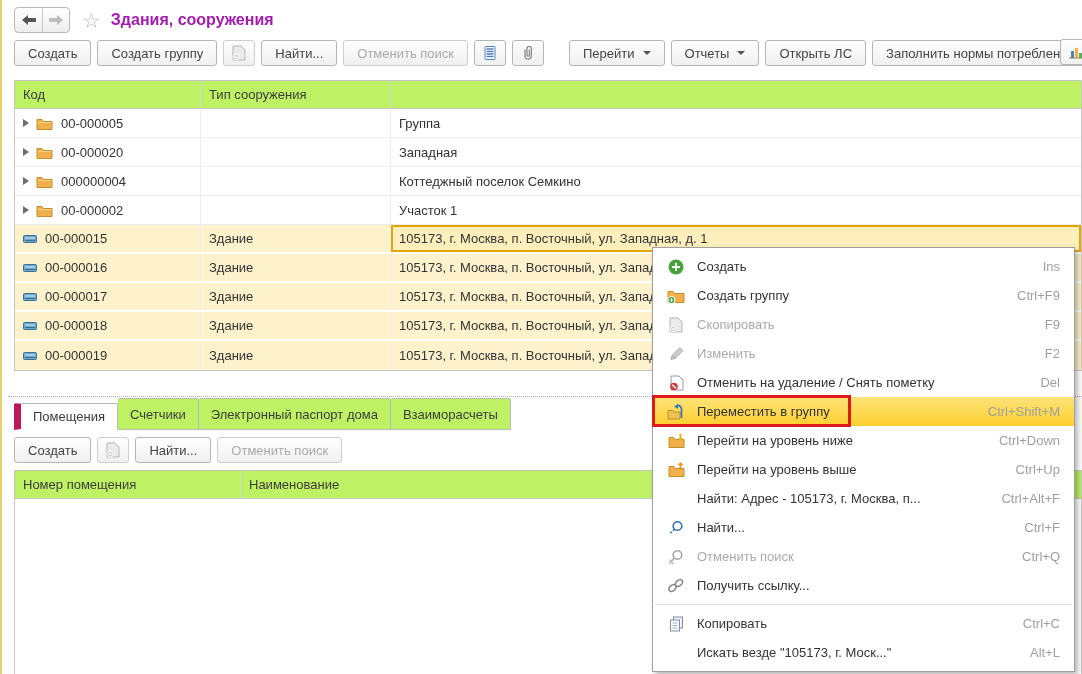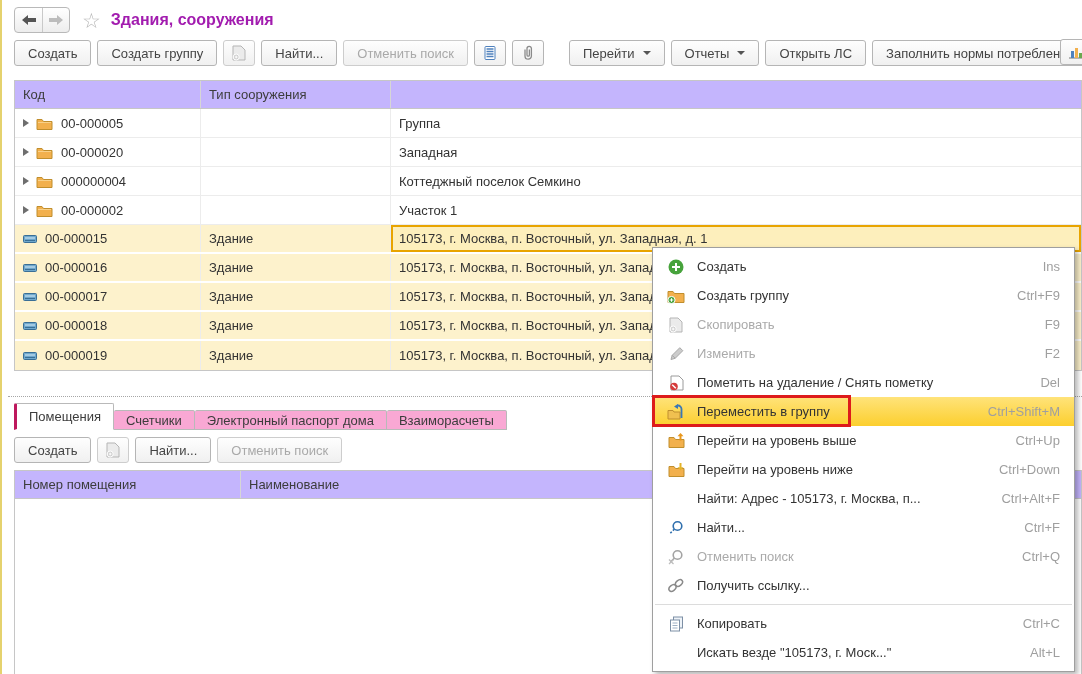--- a/index.html
+++ b/index.html
@@ -28,42 +28,42 @@
          display:flex; align-items:center; font-size:13px; cursor:pointer; white-space:nowrap; }
   .btn.disabled { color:#a9a9a9; border-color:#cdcdcd; cursor:default; }
   .iconbtn { width:32px; padding:0; justify-content:center; }
   .caret { width:0; height:0; border-left:4px solid transparent; border-right:4px solid transparent;
            border-top:4px solid #555; margin-left:8px; }
   .gap-before { margin-left:19px; }
   .chartbtn { position:absolute; left:1060px; top:39px; }
 
   
   .grid { position:absolute; left:14px; top:80px; width:1068px; border:1px solid #c6c6c6; background:#fff; }
-  .grid-header { display:flex; height:28px; background:#c4b5fd; border-bottom:1px solid #c6c6c6; color:#3c3c3c; }
+  .grid-header { display:flex; height:28px; background:#bef264; border-bottom:1px solid #c6c6c6; color:#3c3c3c; }
   .gh { display:flex; align-items:center; padding-left:8px; border-right:1px solid #d6d6d6; cursor:pointer; }
   .gc { display:flex; align-items:center; padding-left:8px; border-right:1px solid #ececec;
         overflow:hidden; white-space:nowrap; }
   .w1 { width:186px; } .w2 { width:190px; } .w3 { flex:1; border-right:none; }
   .grid-row { display:flex; height:29px; border-bottom:1px solid #ececec; cursor:pointer; }
   .grid-row.hl { background:#fdf2cc; border-bottom:2px solid #fff; }
   .grid-row:last-child { border-bottom:none; }
   .gc1 { padding-left:8px; }
   .gc1 .tri { width:0; height:0; border-left:6px solid #6e6e6e; border-top:4px solid transparent;
               border-bottom:4px solid transparent; margin-right:7px; flex:0 0 auto; }
   .gc1 .row-icon { margin-right:8px; display:flex; flex:0 0 auto; }
   .gc1.item { }
   .selcell { box-shadow: inset 0 0 0 2px #e8a400; background:#fdefbc; }
 
   
   .splitter { position:absolute; left:8px; width:1074px; top:396px; border-top:1px dotted #a6a6a6; }
   .tabs { position:absolute; left:14px; top:403px; display:flex; align-items:flex-end; height:27px; }
-  .tab { height:20px; padding:0 12px; display:flex; align-items:center; background:#f9a8d4;
+  .tab { height:32px; padding:0 12px; display:flex; align-items:center; background:#bef264;
          border:1px solid #b9b9b9; border-left:none; color:#3c3c3c; cursor:pointer; white-space:nowrap;
          border-radius:2px 2px 0 0; }
-  .tab:first-child { border-left:3px solid #be185d; }
+  .tab:first-child { border-left:7px solid #be185d; }
   .tab.active { background:#fff; height:27px; border-bottom:1px solid #fff; font-size:13px; }
 
   
   .grid2 { position:absolute; left:14px; top:470px; width:1068px; height:204px;
            border:1px solid #c6c6c6; border-bottom:none; background:#fff;text-align:center; }
   .grid2 .grid-header { height:28px; }
   .sw1 { width:226px; } .sw2 { flex:1; border-right:none; }
 
   
   .menu { position:absolute; left:652px; top:247px; width:423px; padding:4px 0;
@@ -353,55 +353,55 @@
         <span class="mi-shortcut">F2</span>
       </div>
       <div class="menu-item">
         <span class="mi-icon">
           <svg width="15" height="16">
             <path d="M2 1h8l4 4v10H2z" fill="#fff" stroke="#9a9a9a"></path>
             <circle cx="5" cy="11.5" r="3.8" fill="#d43b3b"></circle>
             <path d="M3.2 9.7l3.6 3.6" stroke="#fff" stroke-width="1.4"></path>
           </svg>
         </span>
-        <span class="mi-label">Пометить на удаление / Снять пометку</span>
+        <span class="mi-label">Отменить на удаление / Снять пометку</span>
         <span class="mi-shortcut">Del</span>
       </div>
       <div class="menu-item highlighted">
         <span class="mi-icon">
           <svg width="18" height="16">
             <path d="M1 6.5h5l1 1.5H13v7H1z" fill="#f0c050" stroke="#bf8f2e"></path>
             <path d="M14.5 14V5a3.5 3.5 0 0 0-3.5-3.5h-1" fill="none" stroke="#3a77b5" stroke-width="1.8"></path>
             <path d="M11 0l-4 2.5L11 5z" fill="#3a77b5"></path>
           </svg>
         </span>
         <span class="mi-label">Переместить в группу</span>
         <span class="mi-shortcut">Ctrl+Shift+M</span>
       </div>
       <div class="menu-item">
         <span class="mi-icon">
           <svg width="17" height="16">
             <path d="M1 4.5h5l1.5 2H16v8H1z" fill="#f2b04d" stroke="#c08e2d"></path>
+            <path d="M12.5 1v5" stroke="#e3b32a" stroke-width="2"></path>
+            <path d="M12.5 8.5l-3-3.2h6z" fill="#e3b32a"></path>
+          </svg>
+        </span>
+        <span class="mi-label">Перейти на уровень ниже</span>
+        <span class="mi-shortcut">Ctrl+Down</span>
+      </div>
+      <div class="menu-item">
+        <span class="mi-icon">
+          <svg width="17" height="16">
+            <path d="M1 4.5h5l1.5 2H16v8H1z" fill="#f2b04d" stroke="#c08e2d"></path>
             <path d="M12.5 2.5v5" stroke="#e8971d" stroke-width="2"></path>
             <path d="M12.5 0l-3 3.2h6z" fill="#e8971d"></path>
           </svg>
         </span>
         <span class="mi-label">Перейти на уровень выше</span>
         <span class="mi-shortcut">Ctrl+Up</span>
-      </div>
-      <div class="menu-item">
-        <span class="mi-icon">
-          <svg width="17" height="16">
-            <path d="M1 4.5h5l1.5 2H16v8H1z" fill="#f2b04d" stroke="#c08e2d"></path>
-            <path d="M12.5 1v5" stroke="#e3b32a" stroke-width="2"></path>
-            <path d="M12.5 8.5l-3-3.2h6z" fill="#e3b32a"></path>
-          </svg>
-        </span>
-        <span class="mi-label">Перейти на уровень ниже</span>
-        <span class="mi-shortcut">Ctrl+Down</span>
       </div>
       <div class="menu-item">
         <span class="mi-icon"></span>
         <span class="mi-label">Найти: Адрес - 105173, г. Москва, п...</span>
         <span class="mi-shortcut">Ctrl+Alt+F</span>
       </div>
       <div class="menu-item">
         <span class="mi-icon">
           <svg width="16" height="16">
             <circle cx="9.5" cy="6" r="4.3" fill="none" stroke="#2f6fad" stroke-width="1.6"></circle>

